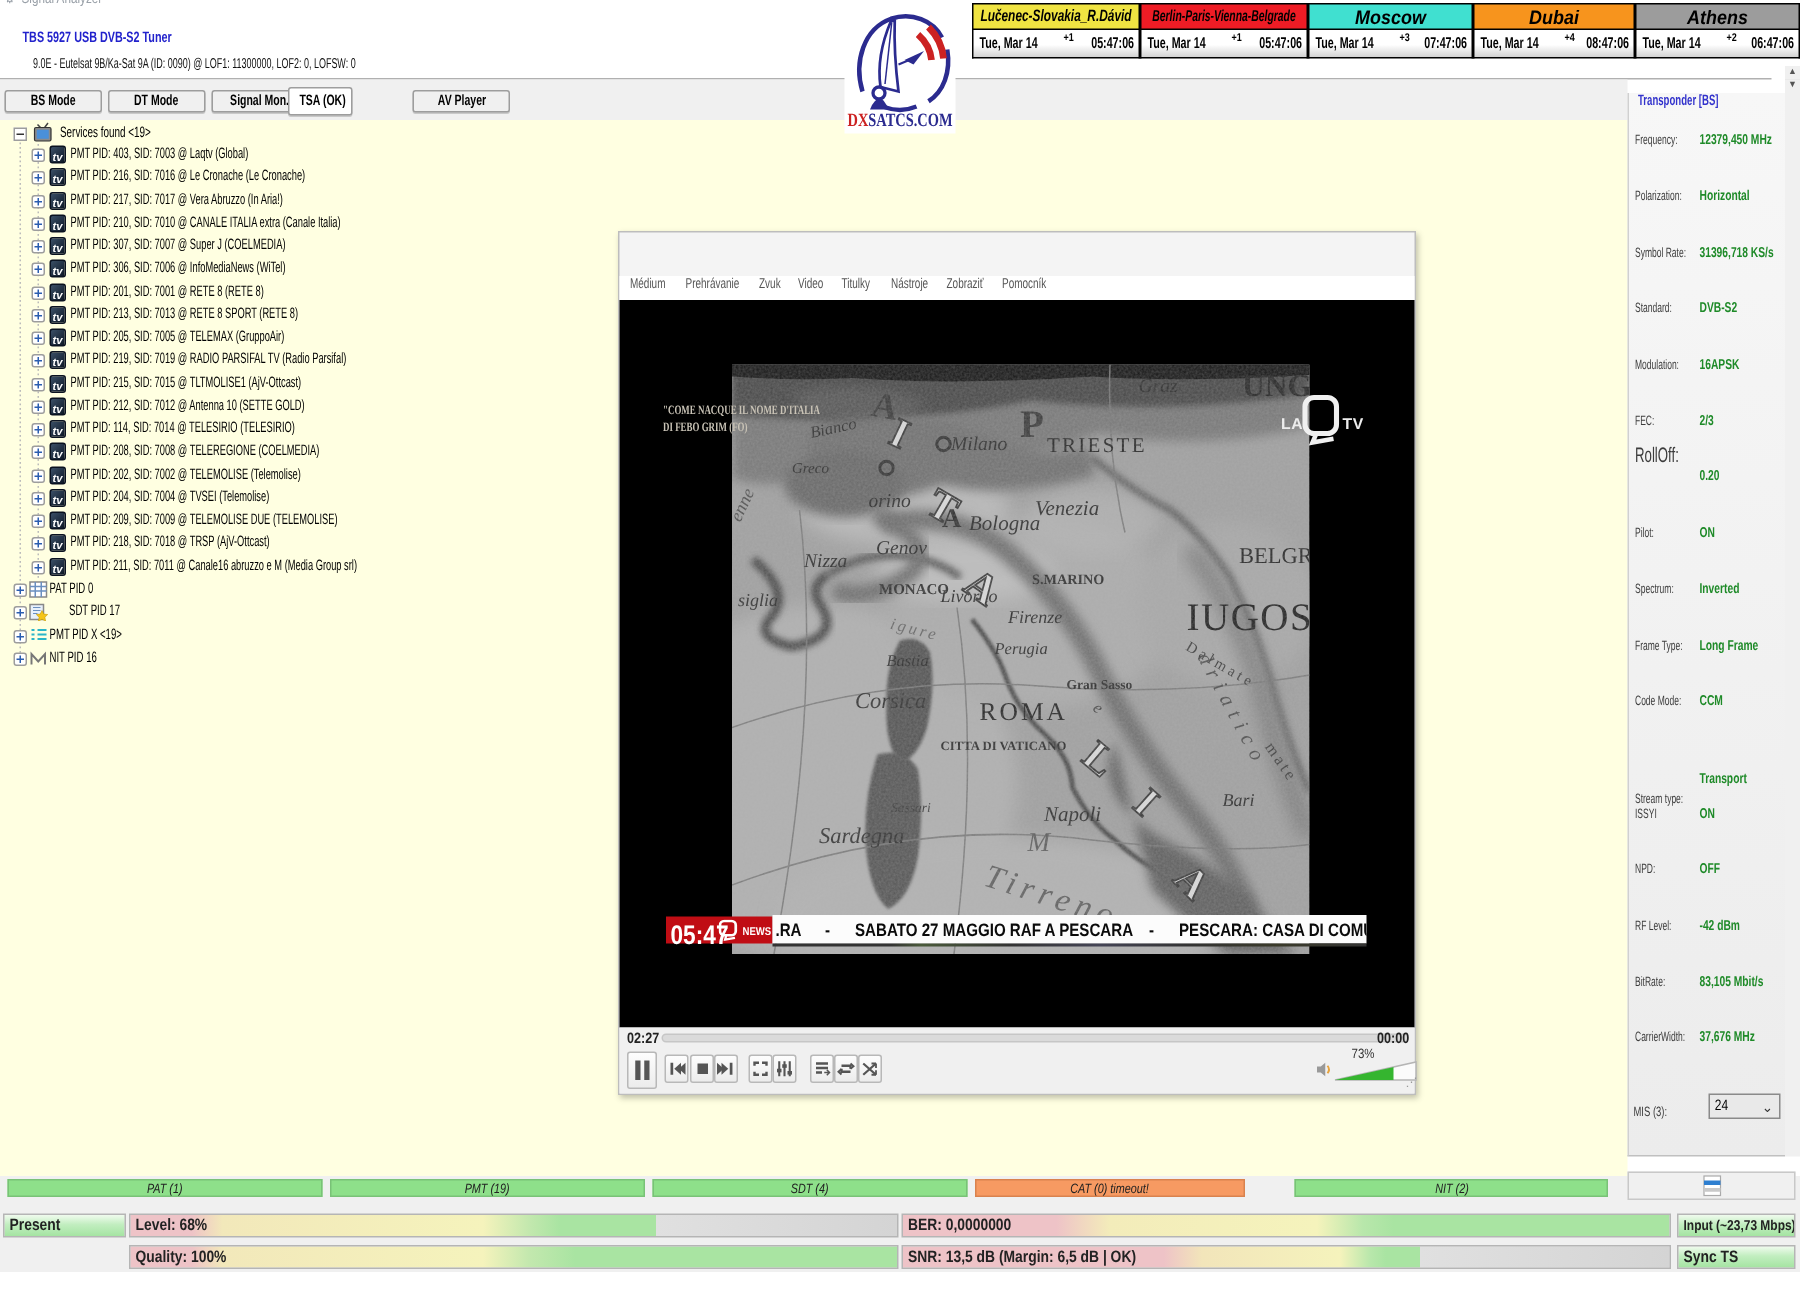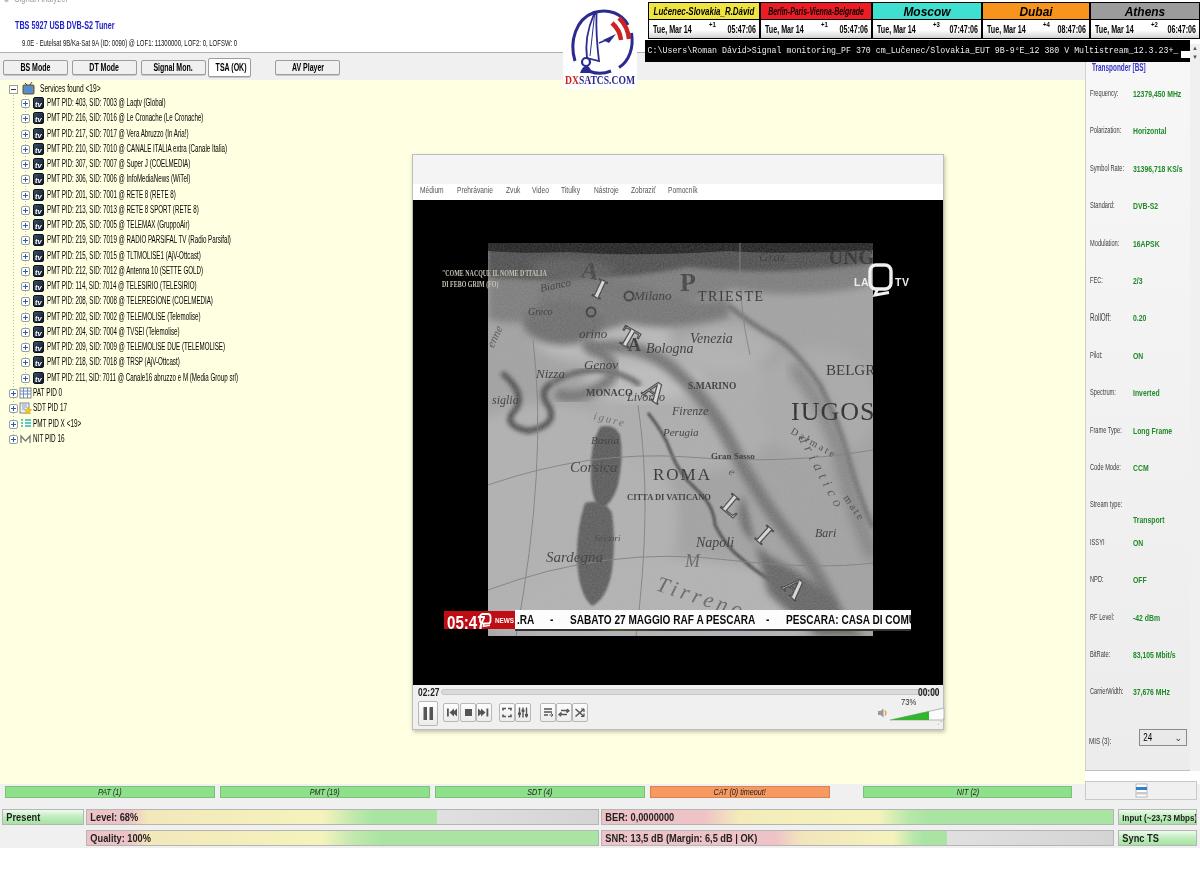--- a/index.html
+++ b/index.html
@@ -20,21 +20,21 @@
   <div class="abs" style="left:0;top:0;width:1200px;height:53px;background:#fff;"></div>
   <div class="abs" style="left:3px;top:-7px;width:300px;height:14px;color:#99a0a8;font-size:10px;"><span class="cx" style="transform:scaleX(0.78);">⚙&nbsp;&nbsp;Signal Analyzer</span></div>
   <div class="abs" style="left:15px;top:20px;font-size:10px;font-weight:bold;color:#2222cc;"><span class="cx" style="transform:scaleX(0.72);">TBS 5927 USB DVB-S2 Tuner</span></div>
   <div class="abs" style="left:22px;top:37px;font-size:9.5px;color:#111;"><span class="cx" style="transform:scaleX(0.63);">9.0E - Eutelsat 9B/Ka-Sat 9A (ID: 0090) @ LOF1: 11300000, LOF2: 0, LOFSW: 0</span></div>
   <div class="abs" style="left:0;top:52px;width:1200px;height:1px;background:#b0b0b0;"></div>
 
   <div class="abs" style="left:0;top:53px;width:1085px;height:27px;background:#f0f0f0;"></div>
   <div class="tab" style="left:3px;top:60px;width:65px;"><span class="cc" style="transform:scaleX(0.70);">BS Mode</span></div>
   <div class="tab" style="left:72px;top:60px;width:65px;"><span class="cc" style="transform:scaleX(0.70);">DT Mode</span></div>
   <div class="tab" style="left:141px;top:60px;width:65px;"><span class="cc" style="transform:scaleX(0.70);">Signal Mon.</span></div>
-  <div class="tab active" style="left:208px;top:58px;width:43px;"><span class="cc" style="transform:scaleX(0.70);">TSA (OK)</span></div>
+  <div class="tab active" style="left:192px;top:58px;width:43px;"><span class="cc" style="transform:scaleX(0.70);">TSA (OK)</span></div>
   <div class="tab" style="left:275px;top:60px;width:65px;"><span class="cc" style="transform:scaleX(0.70);">AV Player</span></div>
 
   <div class="abs" style="left:0;top:80px;width:1085px;height:704px;background:#ffffe1;"></div>
 
   <div id="tree" class="abs" style="left:0;top:82px;width:520px;height:420px;font-size:10px;color:#000;">
 <div class="abs" style="left:13px;top:10px;width:1px;height:345px;background-image:linear-gradient(#bbb 1px, transparent 1px);background-size:1px 3px;"></div>
 <div class="abs" style="left:25px;top:14px;width:1px;height:290px;background-image:linear-gradient(#bbb 1px, transparent 1px);background-size:1px 3px;"></div>
 <div class="abs" style="left:9px;top:3px;width:9px;height:9px;background:#fff;border:1px solid #9d9d9d;">
         <div style="position:absolute;left:1px;top:3px;width:5px;height:1px;background:#333;"></div>
       </div>
@@ -207,21 +207,21 @@
 <span class="abs" style="left:33px;top:304.5px;"><span class="cx" style="transform:scaleX(0.64);">PAT PID 0</span></span>
 <div class="abs" style="left:9px;top:322.0px;width:9px;height:9px;background:#fff;border:1px solid #9d9d9d;border-radius:2px;">
         <div style="position:absolute;left:1px;top:3px;width:5px;height:1px;background:#2a5db0;"></div>
         <div style="position:absolute;left:3px;top:1px;width:1px;height:5px;background:#2a5db0;"></div>
       </div>
 <div class="abs" style="left:19px;top:320.0px;"><svg width="13" height="12" viewBox="0 0 13 12">
           <rect x="1" y="1" width="9" height="10" fill="#e8f0fa" stroke="#888"></rect>
           <path d="M3 3 H8 M3 5 H8 M3 7 H6" stroke="#6a8fc0" stroke-width="0.8"></path>
           <path d="M9 5 l1.2 2.4 2.6 .3 -1.9 1.8 .5 2.5 -2.4 -1.2 -2.4 1.2 .5 -2.5 -1.9 -1.8 2.6 -.3 Z" fill="#f5c518" stroke="#c89b00" stroke-width="0.4"></path>
         </svg></div>
-<span class="abs" style="left:33px;top:320.0px;"><span class="cx" style="transform:scaleX(0.64);">SDT PID 17</span></span>
+<span class="abs" style="left:46px;top:320.0px;"><span class="cx" style="transform:scaleX(0.64);">SDT PID 17</span></span>
 <div class="abs" style="left:9px;top:337.5px;width:9px;height:9px;background:#fff;border:1px solid #9d9d9d;border-radius:2px;">
         <div style="position:absolute;left:1px;top:3px;width:5px;height:1px;background:#2a5db0;"></div>
         <div style="position:absolute;left:3px;top:1px;width:1px;height:5px;background:#2a5db0;"></div>
       </div>
 <div class="abs" style="left:19px;top:335.5px;"><svg width="13" height="12" viewBox="0 0 13 12">
           <path d="M2 2 H4 M6 2 H12 M2 5 H4 M6 5 H12 M2 8 H4 M6 8 H12" stroke="#2ab5c8" stroke-width="1.4"></path>
         </svg></div>
 <span class="abs" style="left:33px;top:335.5px;"><span class="cx" style="transform:scaleX(0.64);">PMT PID X &lt;19&gt;</span></span>
 <div class="abs" style="left:9px;top:353.0px;width:9px;height:9px;background:#fff;border:1px solid #9d9d9d;border-radius:2px;">
         <div style="position:absolute;left:1px;top:3px;width:5px;height:1px;background:#2a5db0;"></div>
@@ -241,31 +241,31 @@
 <div class="abs" style="left:1090px;top:125px;font-size:9px;color:#3c3c3c;"><span class="cx" style="transform:scaleX(0.63);">Polarization:</span></div>
 <div class="abs" style="left:1133px;top:125px;font-size:9.5px;font-weight:bold;color:#1e8a28;"><span class="cx" style="transform:scaleX(0.72);">Horizontal</span></div>
 <div class="abs" style="left:1090px;top:163px;font-size:9px;color:#3c3c3c;"><span class="cx" style="transform:scaleX(0.63);">Symbol Rate:</span></div>
 <div class="abs" style="left:1133px;top:163px;font-size:9.5px;font-weight:bold;color:#1e8a28;"><span class="cx" style="transform:scaleX(0.72);">31396,718 KS/s</span></div>
 <div class="abs" style="left:1090px;top:200px;font-size:9px;color:#3c3c3c;"><span class="cx" style="transform:scaleX(0.63);">Standard:</span></div>
 <div class="abs" style="left:1133px;top:200px;font-size:9.5px;font-weight:bold;color:#1e8a28;"><span class="cx" style="transform:scaleX(0.72);">DVB-S2</span></div>
 <div class="abs" style="left:1090px;top:238px;font-size:9px;color:#3c3c3c;"><span class="cx" style="transform:scaleX(0.63);">Modulation:</span></div>
 <div class="abs" style="left:1133px;top:238px;font-size:9.5px;font-weight:bold;color:#1e8a28;"><span class="cx" style="transform:scaleX(0.72);">16APSK</span></div>
 <div class="abs" style="left:1090px;top:275px;font-size:9px;color:#3c3c3c;"><span class="cx" style="transform:scaleX(0.63);">FEC:</span></div>
 <div class="abs" style="left:1133px;top:275px;font-size:9.5px;font-weight:bold;color:#1e8a28;"><span class="cx" style="transform:scaleX(0.72);">2/3</span></div>
-<div class="abs" style="left:1090px;top:312px;font-size:10px;color:#3c3c3c;"><span class="cx" style="transform:scaleX(0.63);">RollOff:</span></div>
+<div class="abs" style="left:1090px;top:295px;font-size:14px;color:#3c3c3c;"><span class="cx" style="transform:scaleX(0.63);">RollOff:</span></div>
 <div class="abs" style="left:1133px;top:312px;font-size:9.5px;font-weight:bold;color:#1e8a28;"><span class="cx" style="transform:scaleX(0.72);">0.20</span></div>
 <div class="abs" style="left:1090px;top:350px;font-size:9px;color:#3c3c3c;"><span class="cx" style="transform:scaleX(0.63);">Pilot:</span></div>
 <div class="abs" style="left:1133px;top:350px;font-size:9.5px;font-weight:bold;color:#1e8a28;"><span class="cx" style="transform:scaleX(0.72);">ON</span></div>
 <div class="abs" style="left:1090px;top:387px;font-size:9px;color:#3c3c3c;"><span class="cx" style="transform:scaleX(0.63);">Spectrum:</span></div>
 <div class="abs" style="left:1133px;top:387px;font-size:9.5px;font-weight:bold;color:#1e8a28;"><span class="cx" style="transform:scaleX(0.72);">Inverted</span></div>
 <div class="abs" style="left:1090px;top:425px;font-size:9px;color:#3c3c3c;"><span class="cx" style="transform:scaleX(0.63);">Frame Type:</span></div>
 <div class="abs" style="left:1133px;top:425px;font-size:9.5px;font-weight:bold;color:#1e8a28;"><span class="cx" style="transform:scaleX(0.72);">Long Frame</span></div>
 <div class="abs" style="left:1090px;top:462px;font-size:9px;color:#3c3c3c;"><span class="cx" style="transform:scaleX(0.63);">Code Mode:</span></div>
 <div class="abs" style="left:1133px;top:462px;font-size:9.5px;font-weight:bold;color:#1e8a28;"><span class="cx" style="transform:scaleX(0.72);">CCM</span></div>
-<div class="abs" style="left:1090px;top:499px;font-size:9px;color:#3c3c3c;"><span class="cx" style="transform:scaleX(0.63);">Stream type:</span></div>
+<div class="abs" style="left:1090px;top:527px;font-size:9px;color:#3c3c3c;"><span class="cx" style="transform:scaleX(0.63);">Stream type:</span></div>
 <div class="abs" style="left:1133px;top:499px;font-size:9.5px;font-weight:bold;color:#1e8a28;margin-top:15px;"><span class="cx" style="transform:scaleX(0.72);">Transport</span></div>
 <div class="abs" style="left:1090px;top:537px;font-size:9px;color:#3c3c3c;"><span class="cx" style="transform:scaleX(0.63);">ISSYI</span></div>
 <div class="abs" style="left:1133px;top:537px;font-size:9.5px;font-weight:bold;color:#1e8a28;"><span class="cx" style="transform:scaleX(0.72);">ON</span></div>
 <div class="abs" style="left:1090px;top:574px;font-size:9px;color:#3c3c3c;"><span class="cx" style="transform:scaleX(0.63);">NPD:</span></div>
 <div class="abs" style="left:1133px;top:574px;font-size:9.5px;font-weight:bold;color:#1e8a28;"><span class="cx" style="transform:scaleX(0.72);">OFF</span></div>
 <div class="abs" style="left:1090px;top:612px;font-size:9px;color:#3c3c3c;"><span class="cx" style="transform:scaleX(0.63);">RF Level:</span></div>
 <div class="abs" style="left:1133px;top:612px;font-size:9.5px;font-weight:bold;color:#1e8a28;"><span class="cx" style="transform:scaleX(0.72);">-42 dBm</span></div>
 <div class="abs" style="left:1090px;top:649px;font-size:9px;color:#3c3c3c;"><span class="cx" style="transform:scaleX(0.63);">BitRate:</span></div>
 <div class="abs" style="left:1133px;top:649px;font-size:9.5px;font-weight:bold;color:#1e8a28;"><span class="cx" style="transform:scaleX(0.72);">83,105 Mbit/s</span></div>
 <div class="abs" style="left:1090px;top:686px;font-size:9px;color:#3c3c3c;"><span class="cx" style="transform:scaleX(0.63);">CarrierWidth:</span></div>
@@ -326,24 +326,20 @@
     </div>
 <div class="abs" style="left:1090px;top:2px;width:110px;height:18px;background:#9c9c9c;border:1px solid #000;color:#000;font-size:13px;font-weight:bold;font-style:italic;line-height:17px;white-space:nowrap;overflow:hidden;">
       <span style="position:absolute;left:50%;white-space:nowrap;display:inline-block;transform:translateX(-50%) scaleX(0.92);">Athens</span>
     </div>
 <div class="abs" style="left:1090px;top:20px;width:110px;height:19px;background:linear-gradient(#ffffff 55%,#d2d2d2);border:1px solid #000;border-top:none;color:#000;font-size:10.5px;font-weight:bold;line-height:18px;">
 <span style="position:absolute;left:4px;"><span class="cx" style="transform:scaleX(0.68);">Tue, Mar 14</span></span>
       <span style="position:absolute;left:60px;top:-4px;font-size:7.5px;"><span class="cx" style="transform:scaleX(0.8);">+2</span></span>
       <span style="position:absolute;right:3px;"><span class="cx" style="transform-origin:100% 50%;transform:scaleX(0.68);">06:47:06</span></span>
     </div>
 
-  <div class="abs" style="left:645px;top:40px;width:545px;height:22px;background:#000;color:#ececec;
-      font-family:'Liberation Mono',monospace;font-size:9.5px;line-height:22px;white-space:nowrap;overflow:hidden;">
-    <span class="cx" style="transform:scaleX(0.87);padding-left:3px;">C:\Users\Roman Dávid&gt;Signal monitoring_PF 370 cm_Lučenec/Slovakia_EUT 9B-9°E_12 380 V Multistream_12.3.23+_</span>
-  </div>
   <div class="abs" style="left:1181px;top:51px;width:9px;height:7px;background:#fff;"></div>
   <div class="abs" style="left:1190px;top:44px;width:10px;height:9px;background:#f0f0f0;color:#555;font-size:6px;text-align:center;line-height:9px;">▲</div>
   <div class="abs" style="left:1190px;top:53px;width:10px;height:9px;background:#f0f0f0;color:#555;font-size:6px;text-align:center;line-height:8px;">▼</div>
 
   <div id="vlc" class="abs" style="left:412px;top:154px;width:532px;height:576px;background:#f4f4f4;border:1px solid #bdbdbd;box-shadow:1px 2px 4px rgba(0,0,0,0.25);">
     <div class="abs" style="left:0;top:29px;width:530px;height:16px;background:#fff;font-size:9.5px;color:#555;">
       <span style="position:absolute;left:7px;"><span class="cx" style="transform:scaleX(0.70);">Médium</span></span>
       <span style="position:absolute;left:44px;"><span class="cx" style="transform:scaleX(0.70);">Prehrávanie</span></span>
       <span style="position:absolute;left:93px;"><span class="cx" style="transform:scaleX(0.70);">Zvuk</span></span>
       <span style="position:absolute;left:119px;"><span class="cx" style="transform:scaleX(0.70);">Video</span></span>

